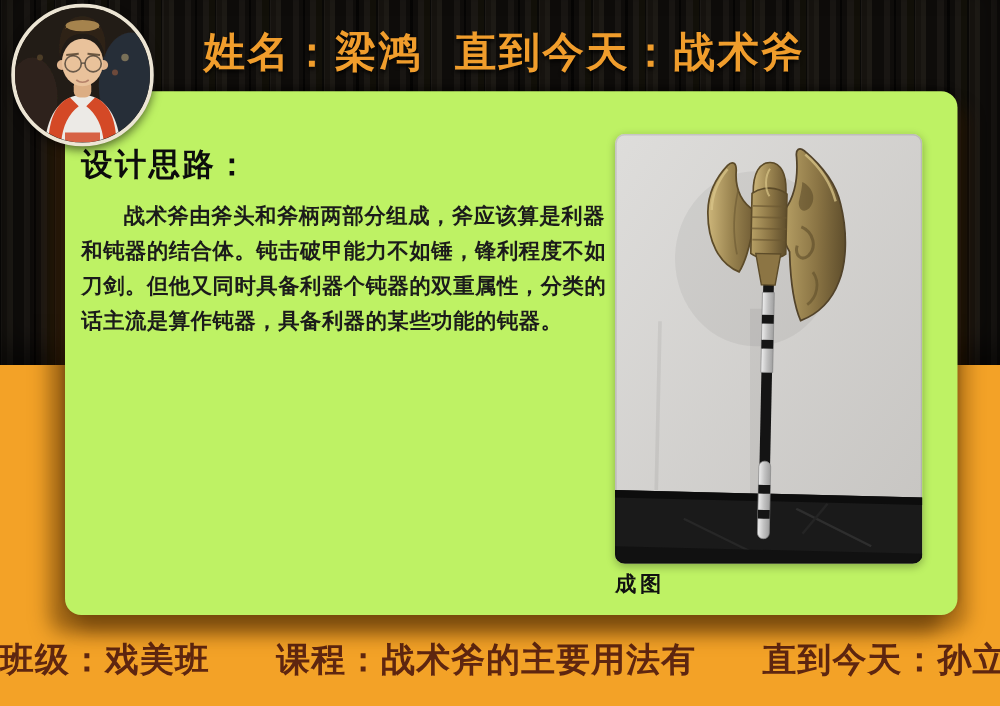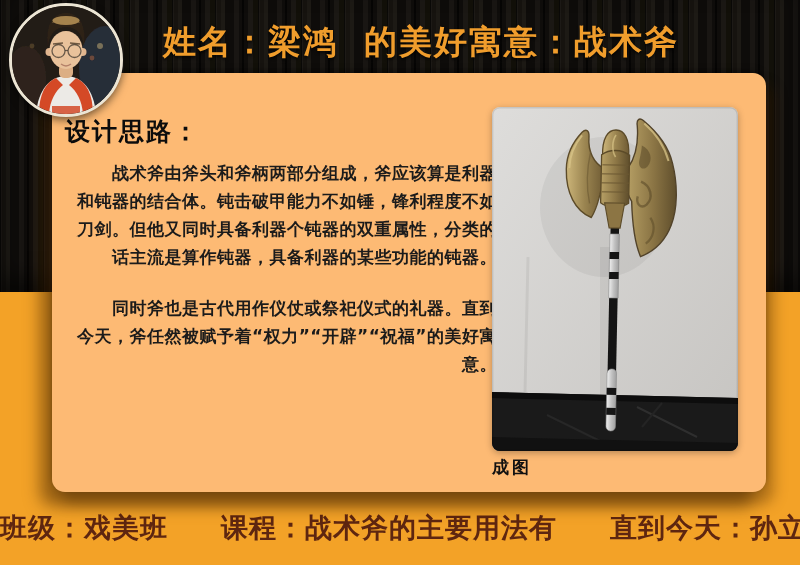--- a/index.html
+++ b/index.html
@@ -29,33 +29,33 @@
   
   .avatar{
     position:absolute;left:9px;top:3px;width:108px;height:108px;border-radius:50%;
     border:3px solid #ece5d4;overflow:hidden;z-index:5;
     box-shadow:0 3px 8px rgba(0,0,0,.55);background:#241e19;
   }
   .avatar svg{display:block;width:100%;height:100%;}
   
   .panel{
     position:absolute;left:52px;top:73px;width:714px;height:419px;
-    background:#fdba74;border-radius:13px;z-index:2;
+    background:#bef264;border-radius:13px;z-index:2;
     box-shadow:-12px 14px 16px rgba(62,32,2,.50), 8px 12px 14px rgba(62,32,2,.35), 0 -3px 6px rgba(0,0,0,.28);
   }
   .panel-title{
     position:absolute;left:13px;top:42px;
     font-size:25px;font-weight:800;letter-spacing:2px;color:#0c0c0c;
   }
   .panel-text{
     position:absolute;left:13px;top:86px;width:432px;
     font-size:17px;line-height:28px;font-weight:700;color:#1b1b1b;
     letter-spacing:.5px;
   }
-  .panel-text p{margin:0 0 23px 0;text-indent:2em;text-align:right;}
+  .panel-text p{margin:0 0 23px 0;text-indent:2em;}
   .panel-text p:last-child{margin-bottom:0;}
   
   .photo-wrap{
     position:absolute;left:440px;top:34px;width:246px;height:344px;
     border-radius:8px;overflow:hidden;box-shadow:0 2px 7px rgba(0,0,0,.28);
   }
   .photo-wrap svg{display:block;width:100%;height:100%;}
   .photo-caption{
     position:absolute;left:440px;top:383px;width:246px;
     font-size:17px;font-weight:800;letter-spacing:3px;color:#111;
@@ -67,21 +67,21 @@
     font-size:27px;font-weight:bold;letter-spacing:1px;color:#5E2610;
   }
 </style>
 </head>
 <body>
 
 <div class="wood"></div>
 
 <div class="header">
   <span>姓名：梁鸿</span>
-  <span>的美好寓意：战术斧</span>
+  <span>直到今天：战术斧</span>
 </div>
 
 <div class="avatar">
   <svg viewBox="0 0 108 108">
     <defs>
       <filter id="soft">
           <feGaussianBlur stdDeviation="0.45"></feGaussianBlur>
         </filter>
     </defs>
     <g filter="url(#soft)">
@@ -114,21 +114,20 @@
       <path d="M58,37 L68,38" stroke="#3a2c1c" stroke-width="1.6" opacity="0.7"></path>
       <path d="M49,58 C52,60.3 56,60.3 59,58" stroke="#b5826a" stroke-width="1.4" fill="none"></path>
     </g>
   </svg>
 </div>
 
 <div class="panel">
   <div class="panel-title">设计思路：</div>
   <div class="panel-text">
     <p>战术斧由斧头和斧柄两部分组成，斧应该算是利器和钝器的结合体。钝击破甲能力不如锤，锋利程度不如刀剑。但他又同时具备利器个钝器的双重属性，分类的话主流是算作钝器，具备利器的某些功能的钝器。</p>
-    <p>同时斧也是古代用作仪仗或祭祀仪式的礼器。直到今天，斧任然被赋予着“权力”“开辟”“祝福”的美好寓意。</p>
   </div>
 
   <div class="photo-wrap">
     <svg viewBox="0 0 246 344">
       <defs>
         <linearGradient id="wallGrad" x1="0" y1="0" x2="1" y2="1">
           <stop offset="0" stop-color="#dedddb"></stop>
             <stop offset="1" stop-color="#c6c4c1"></stop>
         </linearGradient>
         <linearGradient id="goldGrad" x1="0" y1="0" x2="1" y2="0">

